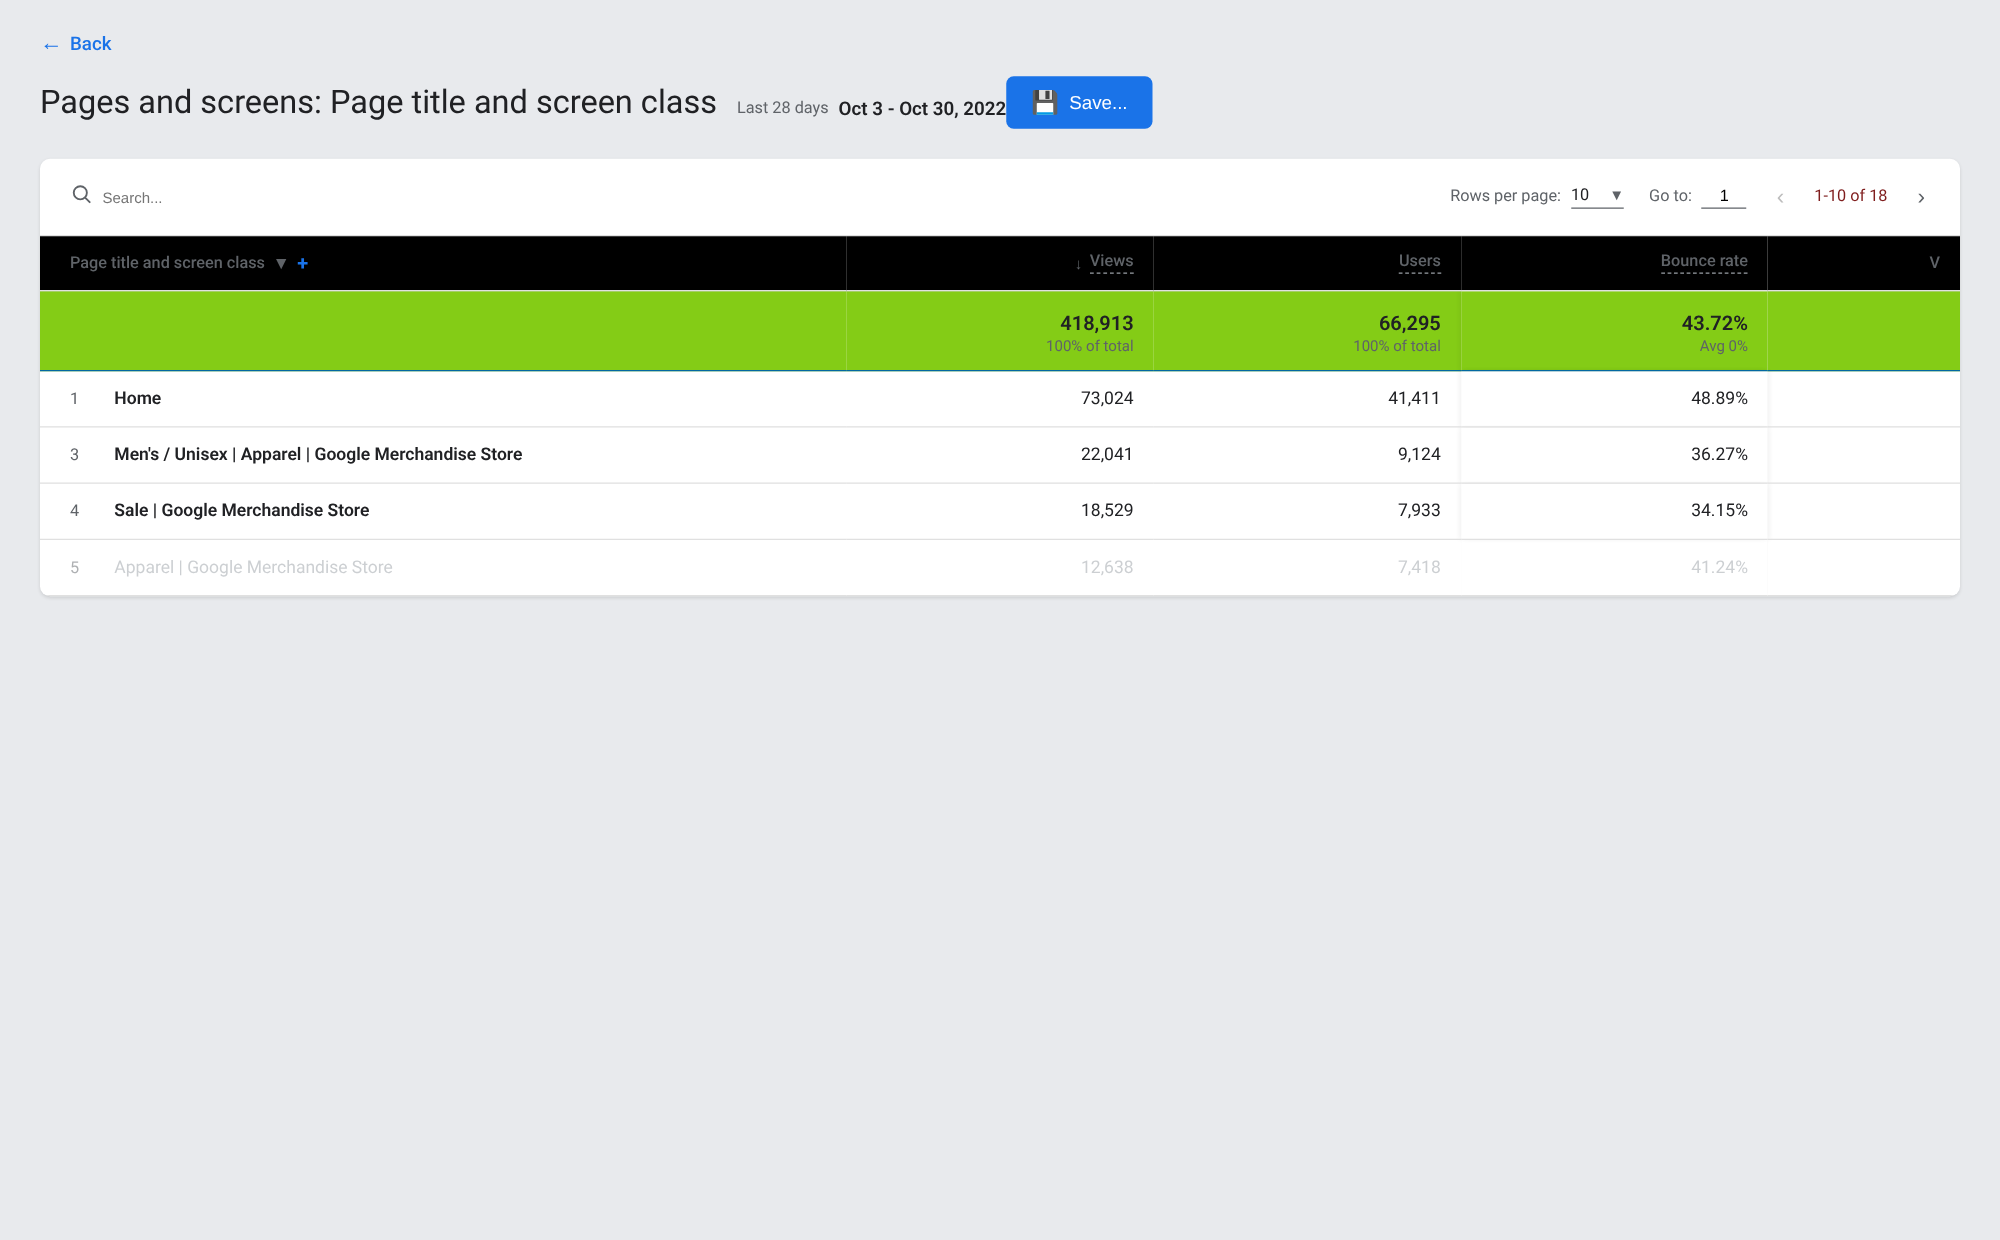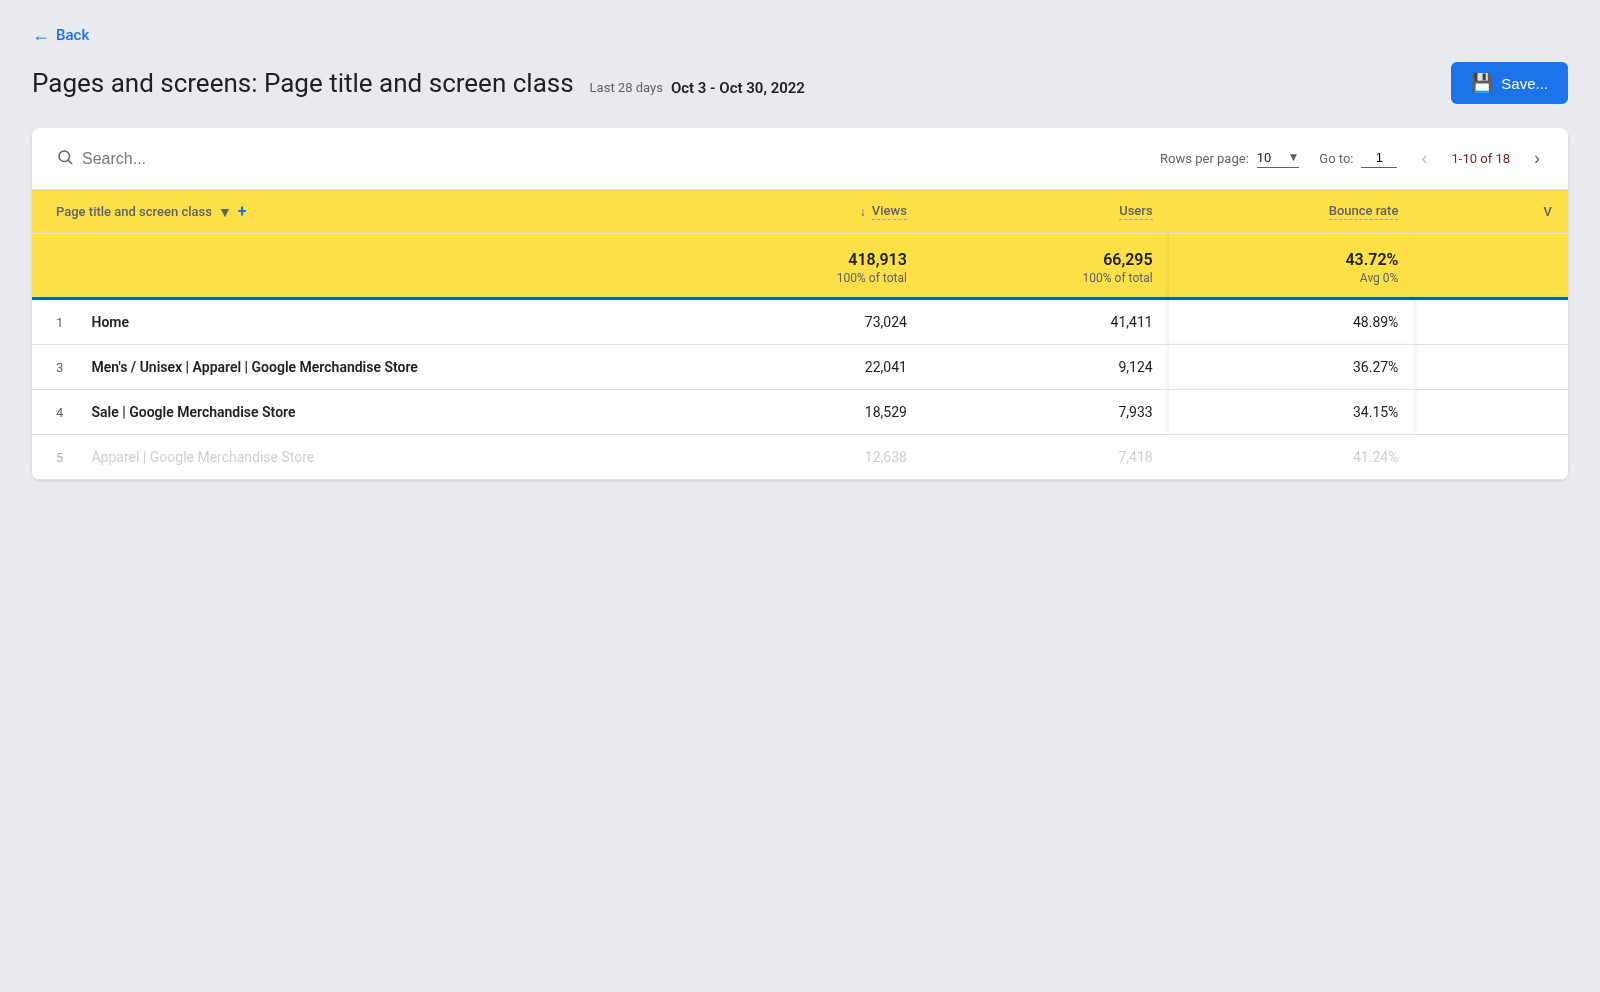--- a/index.html
+++ b/index.html
@@ -32,21 +32,20 @@
     }
     .back-arrow {
       font-size: 18px;
       color: #1a73e8;
     }
 
     
     .page-header {
       display: flex;
       align-items: center;
-      justify-content: space-between;
       margin-bottom: 24px;
     }
     .page-header-left {
       display: flex;
       align-items: baseline;
       gap: 16px;
       flex-wrap: wrap;
     }
     .page-title {
       font-size: 26px;
@@ -109,21 +108,21 @@
       flex: 1;
       max-width: 480px;
     }
     .search-icon-svg {
       color: #5f6368;
       font-size: 18px;
     }
     .search-input {
       border: none;
       outline: none;
-      font-size: 16px;
+      font-size: 12px;
       color: #ef4444;
       background: transparent;
       width: 100%;
     }
 
     .pagination-controls {
       display: flex;
       align-items: center;
       gap: 20px;
     }
@@ -193,21 +192,21 @@
     .data-table thead tr {
       border-bottom: 1px solid #e0e0e0;
     }
 
     .data-table th {
       padding: 12px 16px;
       text-align: left;
       font-size: 13px;
       font-weight: 500;
       color: #5f6368;
-      background: #fde047;
+      background: #000000;
     }
 
     .col-page-title {
       width: 42%;
       padding-left: 24px !important;
     }
     .col-views, .col-users, .col-bounce {
       text-align: right !important;
       width: 16%;
     }
@@ -232,22 +231,22 @@
     .dashed-underline {
       border-bottom: 1.5px dashed #9aa0a6;
       padding-bottom: 1px;
       display: inline-block;
     }
 
     
     .totals-row td {
       padding: 16px 16px 12px;
       text-align: right;
-      background: #fde047;
-      border-bottom: 3px solid #0369a1;
+      background: #84cc16;
+      border-bottom: 1px solid #0369a1;
     }
     .totals-row td.col-page-title-cell {
       padding-left: 24px;
       text-align: left;
     }
     .total-main {
       font-size: 16px;
       font-weight: 600;
       color: #202124;
       display: block;

